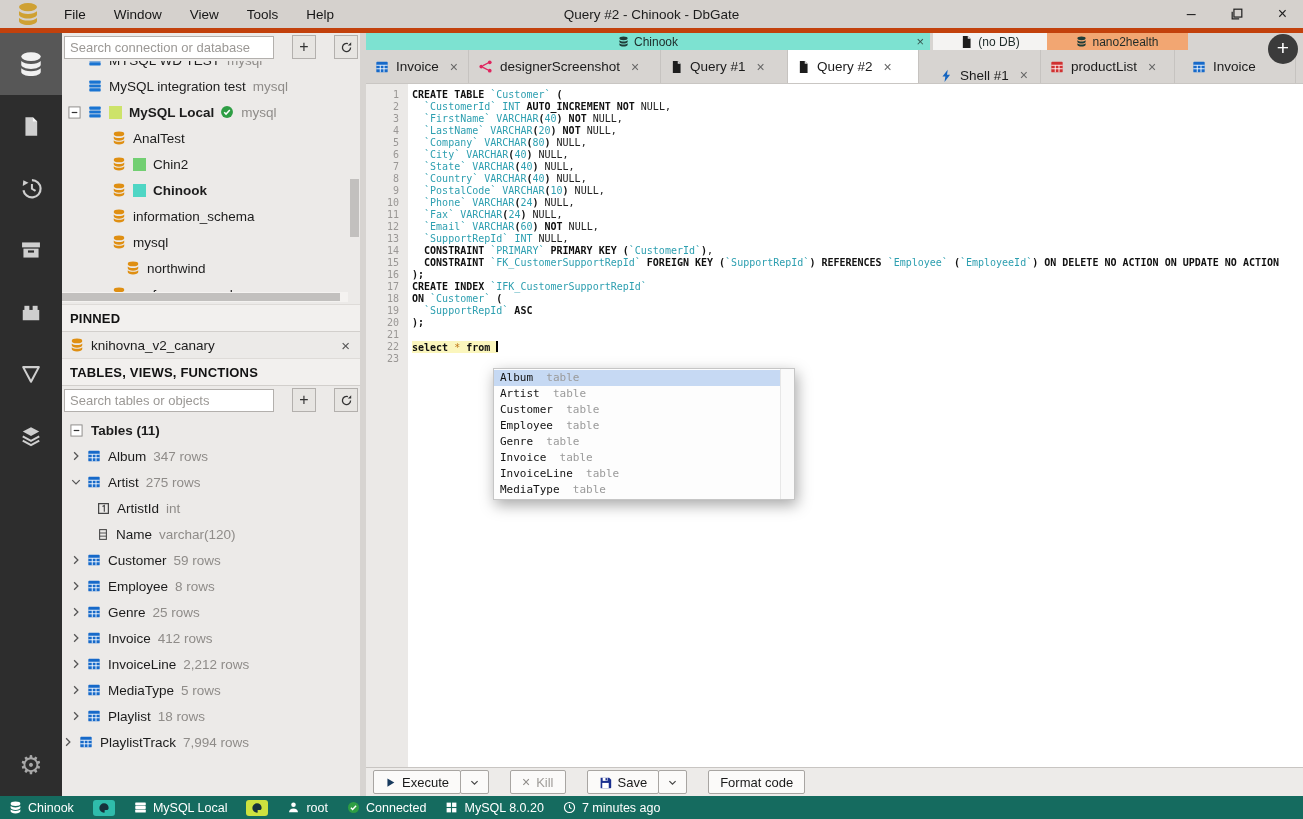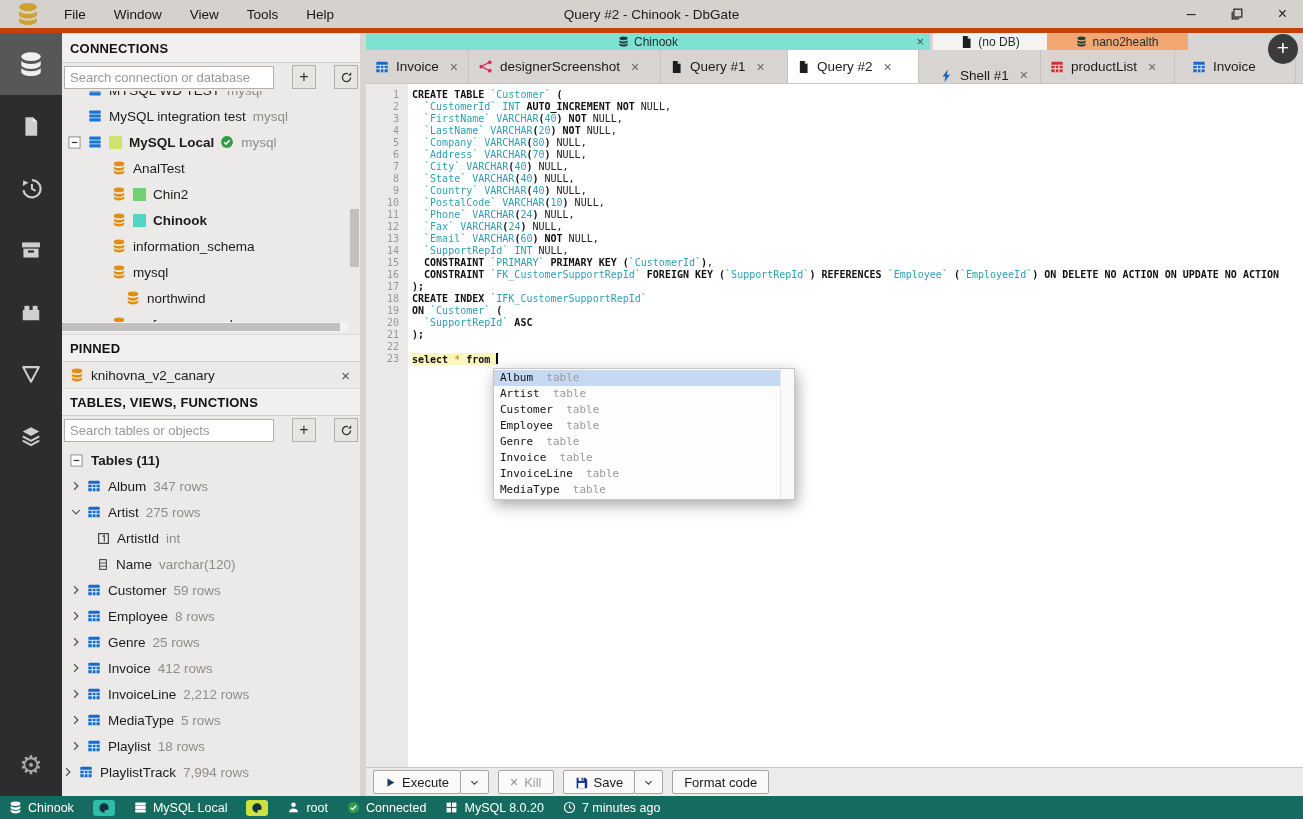--- a/index.html
+++ b/index.html
@@ -70,21 +70,21 @@
   .hl{background:#fbf6bd;display:inline-block;height:12px}
   .caret{display:inline-block;width:2px;height:11px;background:#000;vertical-align:-1px}
   #autocomplete{position:absolute;left:127px;top:284px;width:302px;background:#fdfdfd;border:1px solid #c6c6c6;box-shadow:2px 5px 14px rgba(0,0,0,.35);box-sizing:border-box;padding:1px 0}
   .aci{height:16px;line-height:16px;padding-left:6px;font-family:"DejaVu Sans Mono",monospace;font-size:11px;color:#131313;white-space:pre;position:relative;z-index:1}
   .aci .kind{color:#9a9a9a}
   .aci.sel{background:#c6d9f3}
   .acscroll{position:absolute;right:0;top:0;bottom:0;width:13px;background:#fafafa;border-left:1px solid #e7e7e7;z-index:2}
 
   
   #toolbar{height:29px;flex:none;background:#edebe9;border-top:1px solid #c8c5c2;display:flex;align-items:center;padding-left:7px;box-sizing:border-box}
-  .btngroup{display:flex;margin-right:9px}
+  .btngroup{display:flex;margin-right:21px}
   .btn{height:24px;box-sizing:border-box;display:inline-flex;align-items:center;gap:6px;padding:0 11px;background:#fbfaf9;border:1px solid #a8a5a2;border-radius:2px;font-size:13px;color:#1a1a1a;font-family:inherit}
   .chevbtn{padding:0 8px;margin-left:-1px}
   .btn.disabled{color:#a09d9a}
   .xgray{color:#8e8b88;font-size:14px;line-height:1}
 
   
   #statusbar{position:absolute;left:0;bottom:0;width:100%;height:23px;background:#156b5f;display:flex;align-items:center;gap:19px;padding-left:9px;box-sizing:border-box}
   .sbitem{display:flex;align-items:center;gap:6px;font-size:12.5px;color:#fff}
   .badge{width:22px;height:16px;border-radius:3px;display:flex;align-items:center;justify-content:center;flex:none}
 </style>
@@ -187,21 +187,20 @@
         </span>
       </div>
       <div id="railbottom">
         <div class="rtile">
           <span class="gearglyph">⚙</span>
         </div>
       </div>
     </div>
 
   <div id="leftpanel">
-    <div class="whead" style="height:30px">CONNECTIONS</div>
     <div class="searchrow">
       <input placeholder="Search connection or database" style="">
       <button class="sbtn">+</button>
       <button class="sbtn">
           <svg width="13" height="13" viewBox="0 0 16 16">
             <path d="M13 8A5 5 0 1 1 9.7 3.3" fill="none" stroke="#333" stroke-width="1.6"></path>
             <path d="M13.8 1.4v4.2h-4.2z" fill="#333"></path>
           </svg>
         </button>
     </div>
@@ -762,21 +761,20 @@
           <div class="gn">21</div>
           <div class="gn">22</div>
           <div class="gn">23</div>
         </div>
       <div id="code">
           <div class="cl"><span class="k">CREATE TABLE </span><span class="c">`Customer`</span><span class="k"> (</span></div>
           <div class="cl"><span class="p">  </span><span class="c">`CustomerId`</span><span class="p"> </span><span class="c">INT</span><span class="p"> </span><span class="k">AUTO_INCREMENT NOT</span><span class="p"> NULL,</span></div>
           <div class="cl"><span class="p">  </span><span class="c">`FirstName`</span><span class="p"> </span><span class="c">VARCHAR</span><span class="k">(</span><span class="c">40</span><span class="k">)</span><span class="p"> </span><span class="k">NOT</span><span class="p"> NULL,</span></div>
           <div class="cl"><span class="p">  </span><span class="c">`LastName`</span><span class="p"> </span><span class="c">VARCHAR</span><span class="k">(</span><span class="c">20</span><span class="k">)</span><span class="p"> </span><span class="k">NOT</span><span class="p"> NULL,</span></div>
           <div class="cl"><span class="p">  </span><span class="c">`Company`</span><span class="p"> </span><span class="c">VARCHAR</span><span class="k">(</span><span class="c">80</span><span class="k">)</span><span class="p"> NULL,</span></div>
-          <div class="cl"><span class="p">  </span><span class="c">`Address`</span><span class="p"> </span><span class="c">VARCHAR</span><span class="k">(</span><span class="c">70</span><span class="k">)</span><span class="p"> NULL,</span></div>
           <div class="cl"><span class="p">  </span><span class="c">`City`</span><span class="p"> </span><span class="c">VARCHAR</span><span class="k">(</span><span class="c">40</span><span class="k">)</span><span class="p"> NULL,</span></div>
           <div class="cl"><span class="p">  </span><span class="c">`State`</span><span class="p"> </span><span class="c">VARCHAR</span><span class="k">(</span><span class="c">40</span><span class="k">)</span><span class="p"> NULL,</span></div>
           <div class="cl"><span class="p">  </span><span class="c">`Country`</span><span class="p"> </span><span class="c">VARCHAR</span><span class="k">(</span><span class="c">40</span><span class="k">)</span><span class="p"> NULL,</span></div>
           <div class="cl"><span class="p">  </span><span class="c">`PostalCode`</span><span class="p"> </span><span class="c">VARCHAR</span><span class="k">(</span><span class="c">10</span><span class="k">)</span><span class="p"> NULL,</span></div>
           <div class="cl"><span class="p">  </span><span class="c">`Phone`</span><span class="p"> </span><span class="c">VARCHAR</span><span class="k">(</span><span class="c">24</span><span class="k">)</span><span class="p"> NULL,</span></div>
           <div class="cl"><span class="p">  </span><span class="c">`Fax`</span><span class="p"> </span><span class="c">VARCHAR</span><span class="k">(</span><span class="c">24</span><span class="k">)</span><span class="p"> NULL,</span></div>
           <div class="cl"><span class="p">  </span><span class="c">`Email`</span><span class="p"> </span><span class="c">VARCHAR</span><span class="k">(</span><span class="c">60</span><span class="k">)</span><span class="p"> </span><span class="k">NOT</span><span class="p"> NULL,</span></div>
           <div class="cl"><span class="p">  </span><span class="c">`SupportRepId`</span><span class="p"> </span><span class="c">INT</span><span class="p"> NULL,</span></div>
           <div class="cl"><span class="p">  </span><span class="k">CONSTRAINT </span><span class="c">`PRIMARY`</span><span class="k"> PRIMARY KEY (</span><span class="c">`CustomerId`</span><span class="k">)</span><span class="p">,</span></div>
           <div class="cl"><span class="p">  </span><span class="k">CONSTRAINT </span><span class="c">`FK_CustomerSupportRepId`</span><span class="k"> FOREIGN KEY (</span><span class="c">`SupportRepId`</span><span class="k">) REFERENCES </span><span class="c">`Employee`</span><span class="k"> (</span><span class="c">`EmployeeId`</span><span class="k">) ON DELETE NO ACTION ON UPDATE NO ACTION</span></div>

